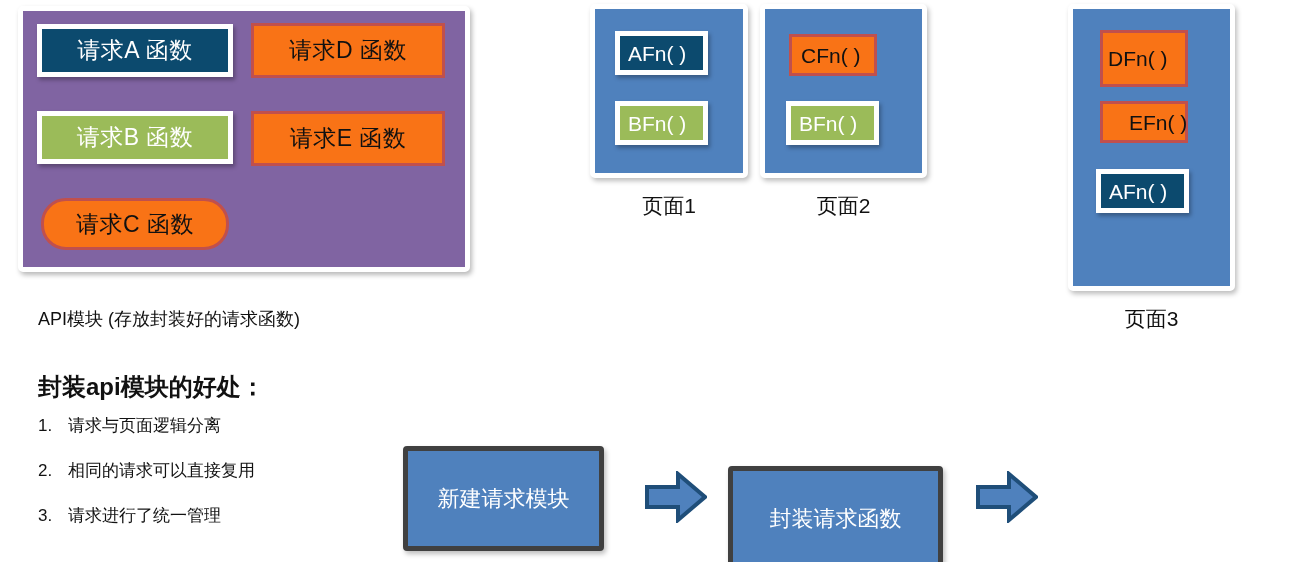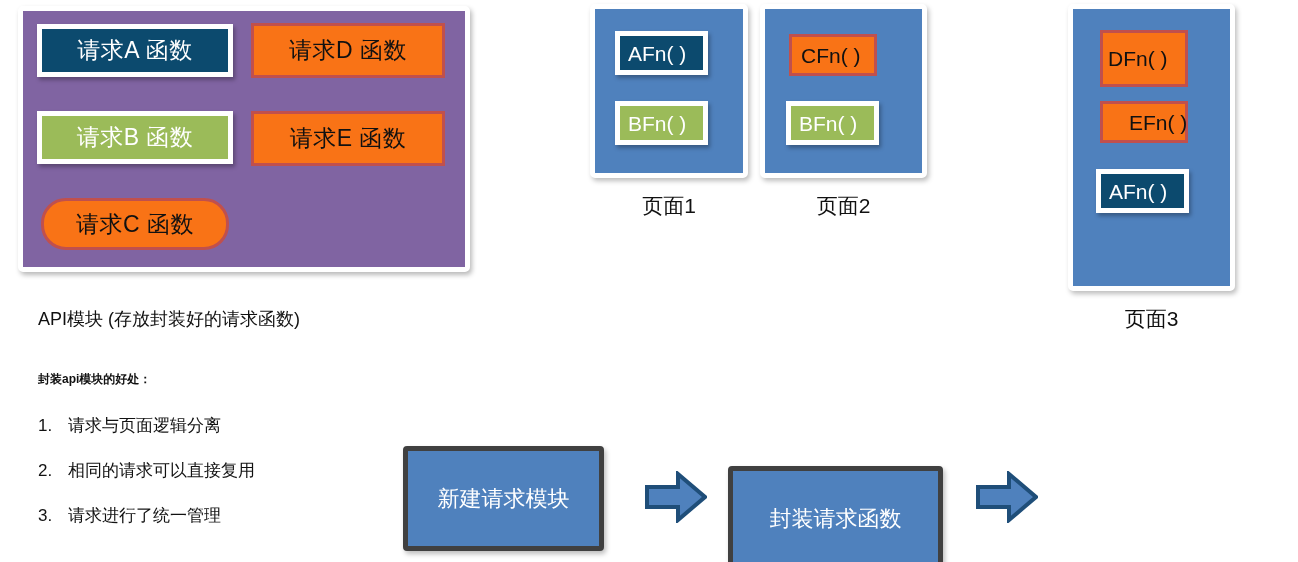--- a/index.html
+++ b/index.html
@@ -97,21 +97,21 @@
   
   .caption {
     position: absolute;
     font-size: 18px;
     color: #111111;
     white-space: nowrap;
     margin-top: 11px;
   }
   .benefits-title {
     position: absolute;
-    font-size: 12px;
+    font-size: 24px;
     font-weight: bold;
     color: #111111;
     white-space: nowrap;
   }
   .benefit-row {
     position: absolute;
     font-size: 17px;
     color: #111111;
     white-space: nowrap;
     display: flex;

